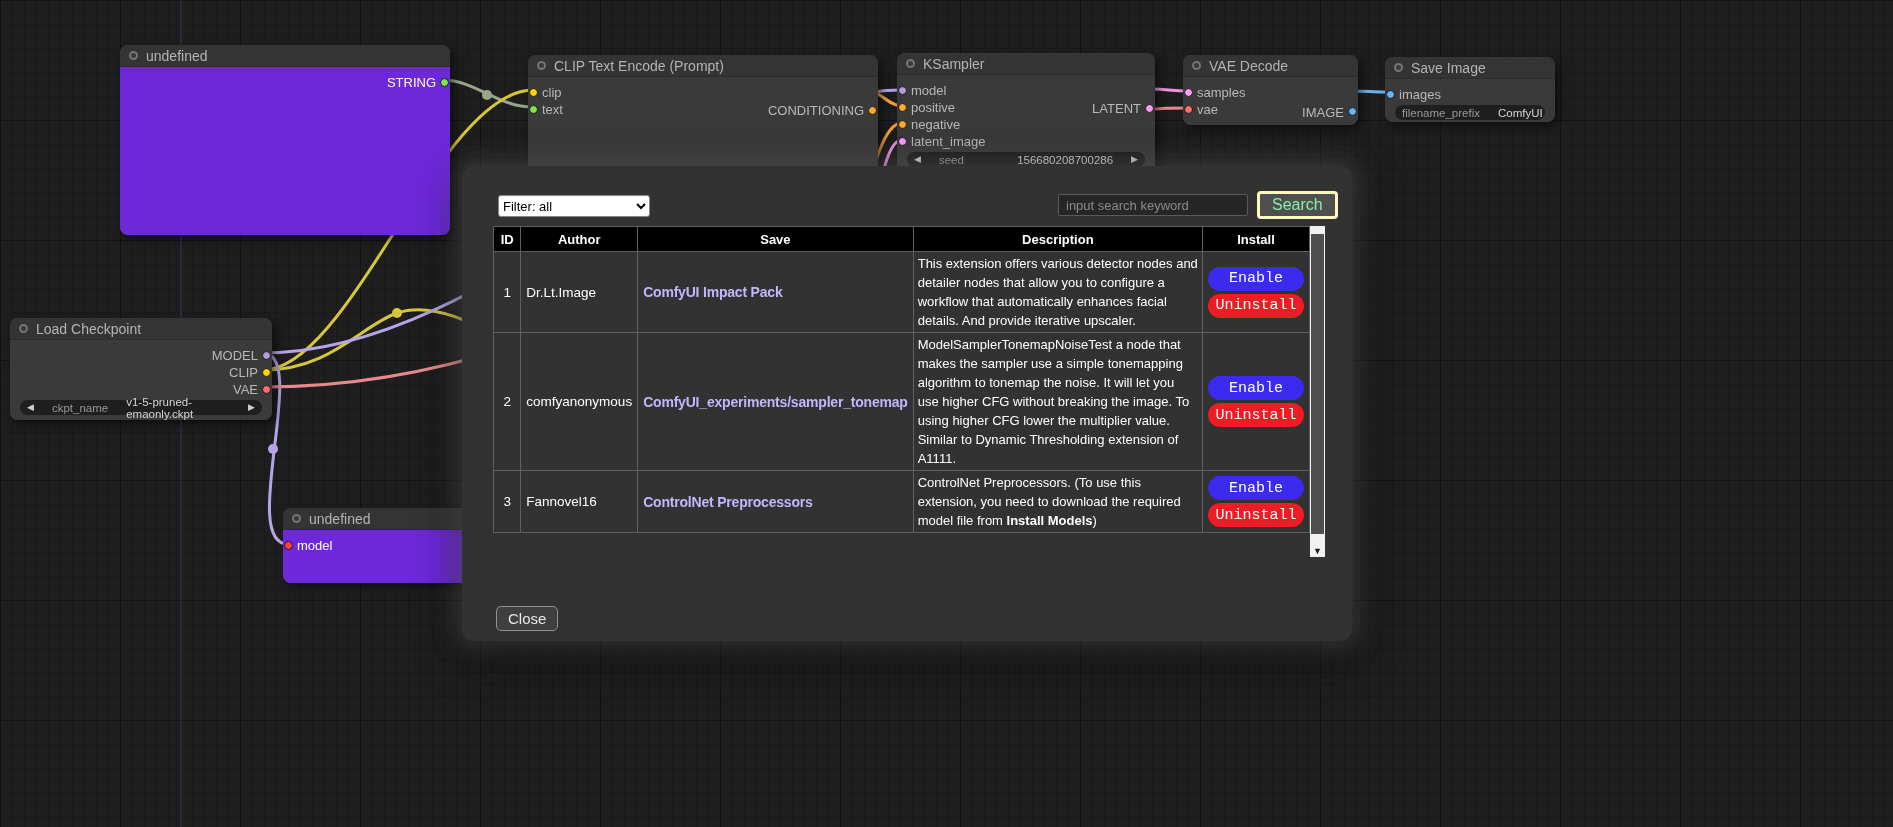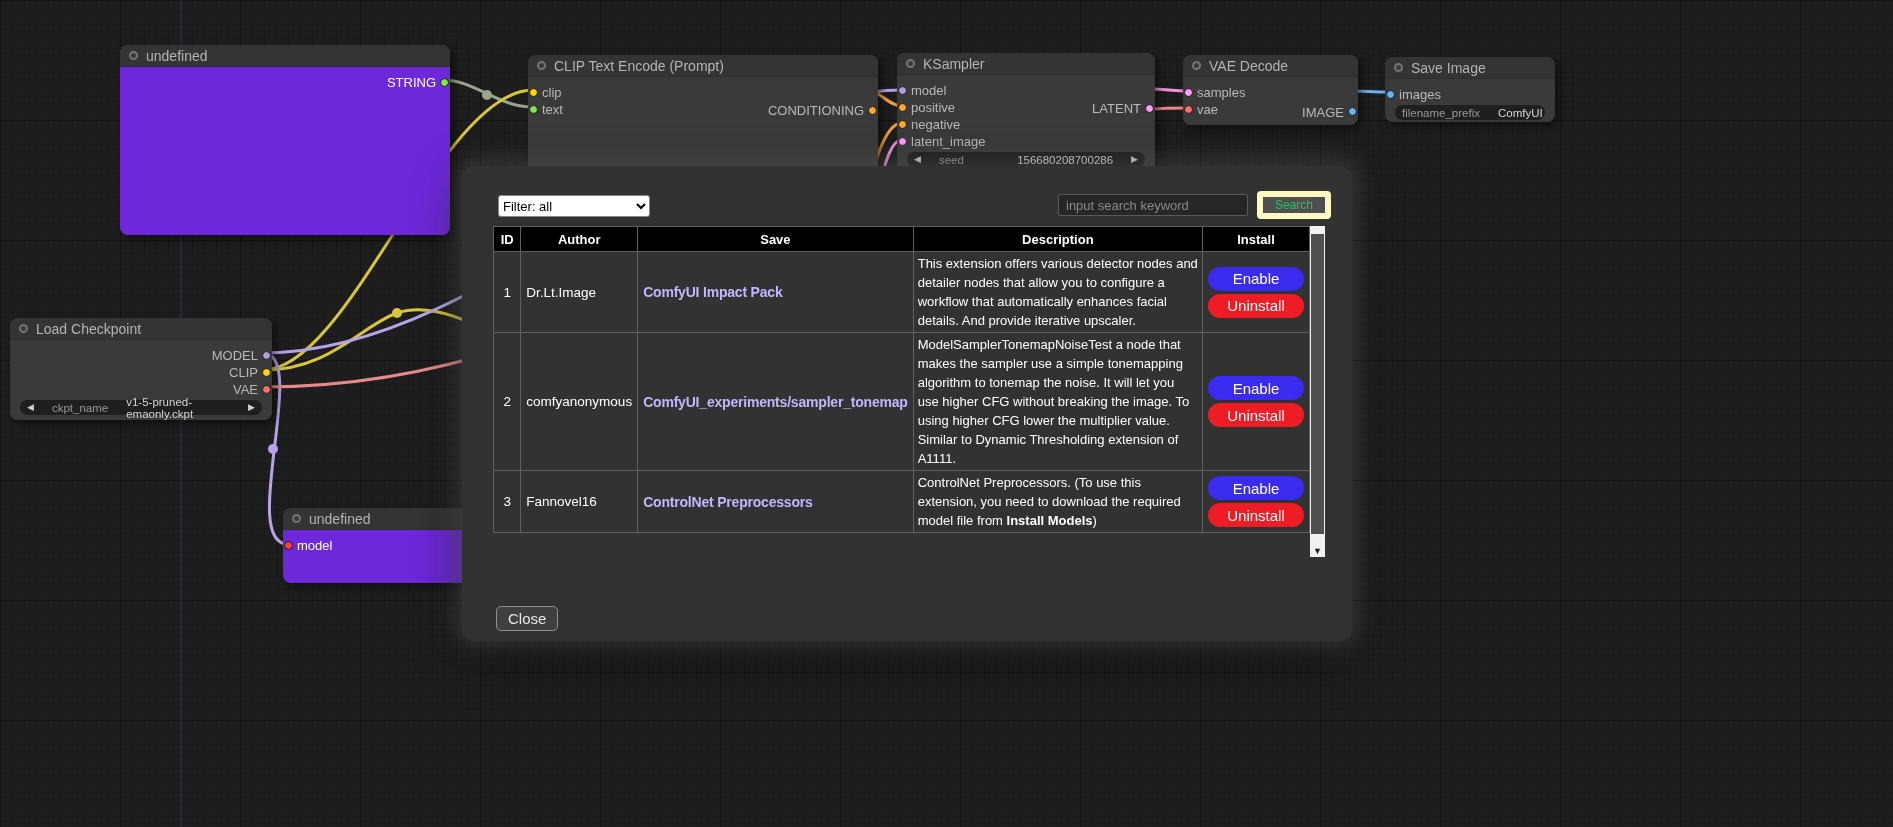--- a/index.html
+++ b/index.html
@@ -61,39 +61,39 @@
     background:#323232; border-radius:12px; z-index:10;
     box-shadow:0 0 26px 6px rgba(150,150,150,0.28), 0 12px 45px rgba(0,0,0,0.65); }
   .filter-select { position:absolute; left:36px; top:29px; width:152px; height:22px;
     font-size:13px; background:#ffffff; color:#000; border:1px solid #888;
     border-radius:3px; font-family:"Liberation Sans",sans-serif; }
   .search-input { position:absolute; left:596px; top:28px; width:190px; height:22px;
     background:#262626; border:1px solid #5a5a5a; color:#cccccc; font-size:13px;
     padding:0 7px; border-radius:2px; font-family:"Liberation Sans",sans-serif; }
   .search-input::placeholder { color:#8a8a8a; }
   .search-btn { position:absolute; left:795px; top:25px; height:28px; padding:0 12px;
-    font-size:12px; background:#4f4f4f; color:#22c55e; border:6px solid #fef9c3;
+    font-size:16px; background:#4f4f4f; color:#86efac; border:3px solid #fef9c3;
     border-radius:4px; cursor:pointer; font-family:"Liberation Sans",sans-serif; }
 
   .ext-table { position:absolute; left:31px; top:60px; width:817px;
     border-collapse:collapse; color:#fff; font-size:13.5px; }
   .ext-table th { background:#000; color:#fff; font-weight:bold; font-size:13px;
     height:25px; border:1px solid #606060; }
   .ext-table td { border:1px solid #606060; padding:2px 5px; vertical-align:middle; }
   td.c-id { width:31px; text-align:center; }
   td.c-author-cell { width:116px; }
   td.c-name-cell { width:234px; overflow:hidden; }
   td.c-name-cell a { color:#c4b5fd; font-weight:bold; text-decoration:none;
     font-size:14px; white-space:nowrap; letter-spacing:-0.2px; cursor:pointer; }
   td.c-desc-cell { width:325px; font-size:13px; line-height:19px;
     padding:2px 4px; vertical-align:top; }
   td.c-install-cell { width:103px; text-align:center; }
   .btn-enable, .btn-uninstall { display:block; width:96px; height:24px; margin:3px auto;
     border:none; border-radius:12px; color:#fff; font-size:15px; cursor:pointer;
-    font-family:Liberation Sans, sans-serif; }
+    font-family:Liberation Mono, monospace; }
   .btn-enable { background:#3b2bee; }
   .btn-uninstall { background:#ee1c24; }
 
   .scrollbar { position:absolute; left:848px; top:60px; width:15px; height:331px;
     background:#f1f1f1; }
   .scroll-thumb { position:absolute; left:1px; top:8px; width:13px; height:300px;
     background:#4f4f4f; }
   .scroll-arrow-down { position:absolute; bottom:0; left:0; width:15px; height:12px;
     color:#1a1a1a; font-size:9px; text-align:center; line-height:12px; }
 

